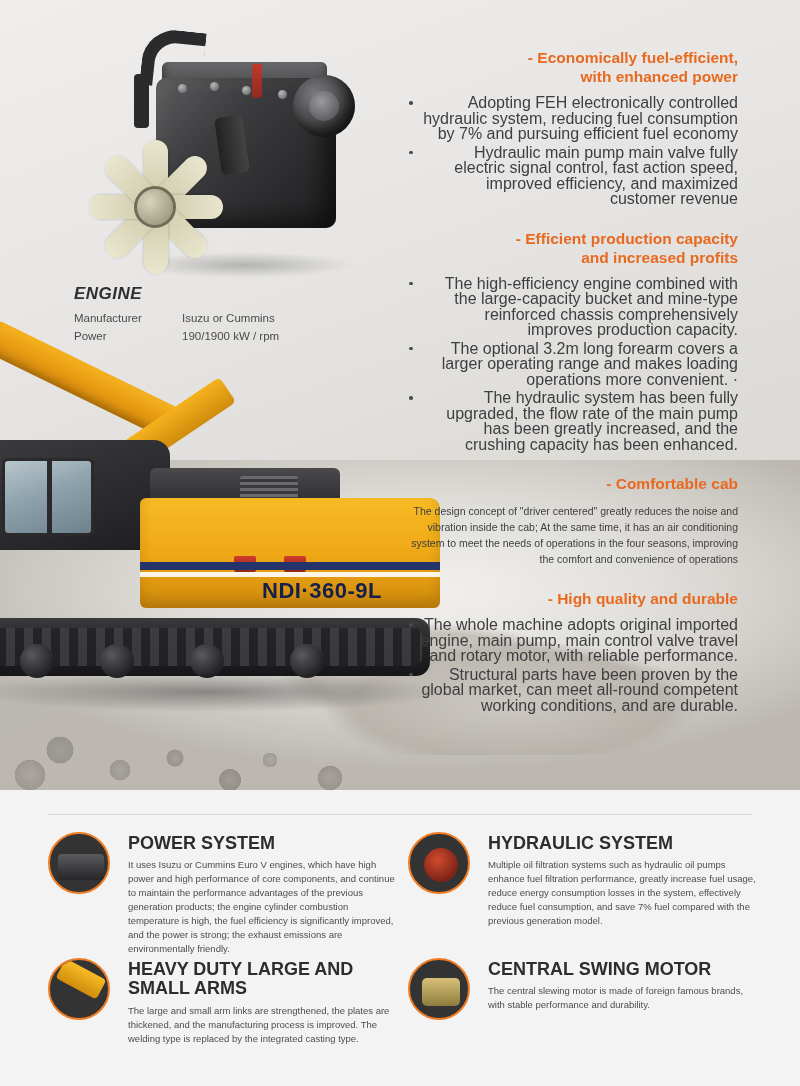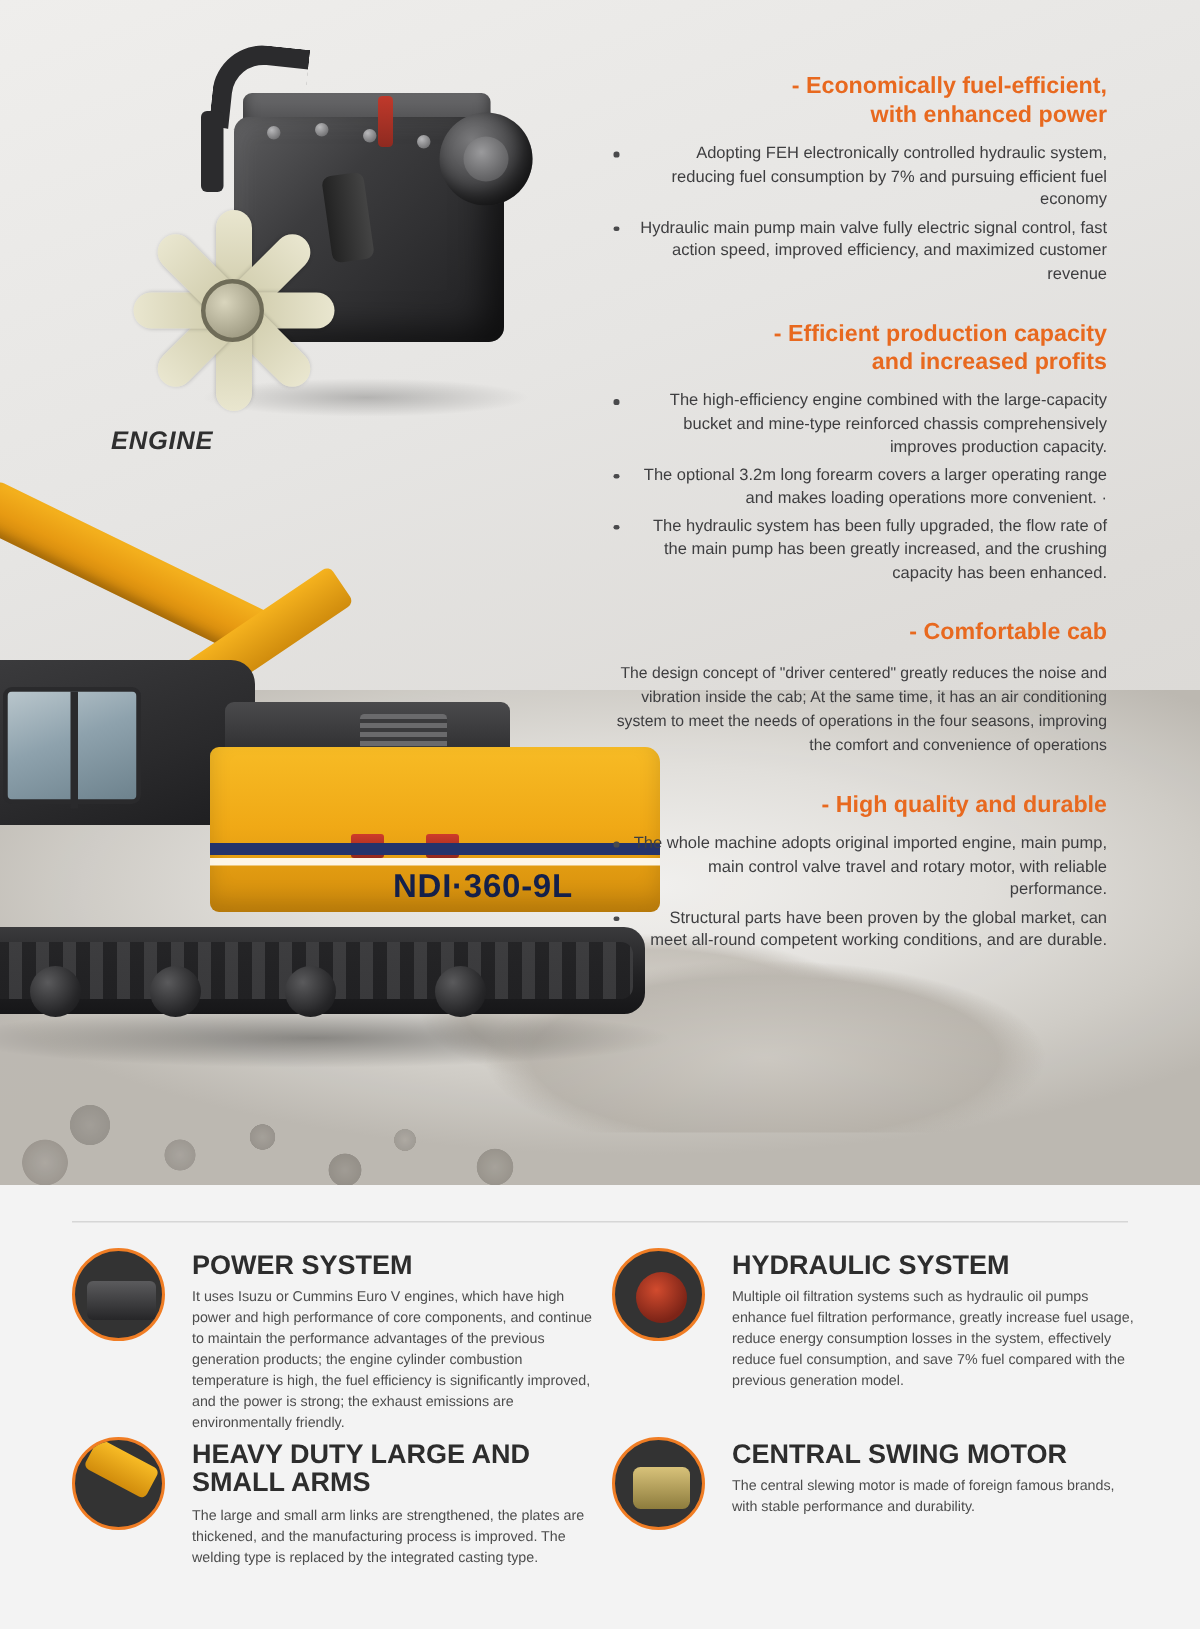--- a/index.html
+++ b/index.html
@@ -248,21 +248,21 @@
     font-size: 15.5px;
     font-weight: bold;
     line-height: 19px;
     margin-bottom: 9px;
   }
   .sec-title .dash { color: #e8691f; }
   ul.bul { list-style: none; }
   ul.bul li {
     position: relative;
     padding-left: 12px;
-    font-size: 11px;
+    font-size: 16px;
     line-height: 15.5px;
     color: #3e3e40;
     margin-bottom: 3px;
   }
   ul.bul li::before {
     content: "";
     position: absolute; left: 1px; top: 6px;
     width: 3.5px; height: 3.5px; border-radius: 50%;
     background: #4a4a4c;
   }
@@ -349,20 +349,30 @@
         <div class="blade" style="transform:rotate(180deg)"></div>
         <div class="blade" style="transform:rotate(225deg)"></div>
         <div class="blade" style="transform:rotate(270deg)"></div>
         <div class="blade" style="transform:rotate(315deg)"></div>
         <div class="hub"></div>
       </div>
     </div>
 
     <div class="engine-label">ENGINE</div>
 
+    <div class="spec-table">
+      <div class="spec-row">
+        <div class="spec-key">Manufacturer</div>
+        <div class="spec-val">Isuzu or Cummins</div>
+      </div>
+      <div class="spec-row">
+        <div class="spec-key">Power</div>
+        <div class="spec-val">190/1900 kW / rpm</div>
+      </div>
+    </div>
 
     <div class="excavator">
       <div class="boom"></div>
       <div class="boom2"></div>
       <div class="cab"></div>
       <div class="cab-glass"></div>
       <div class="body-top"></div>
       <div class="body-vent"></div>
       <div class="body"></div>
       <div class="red-panel" style="left:244px"></div>

